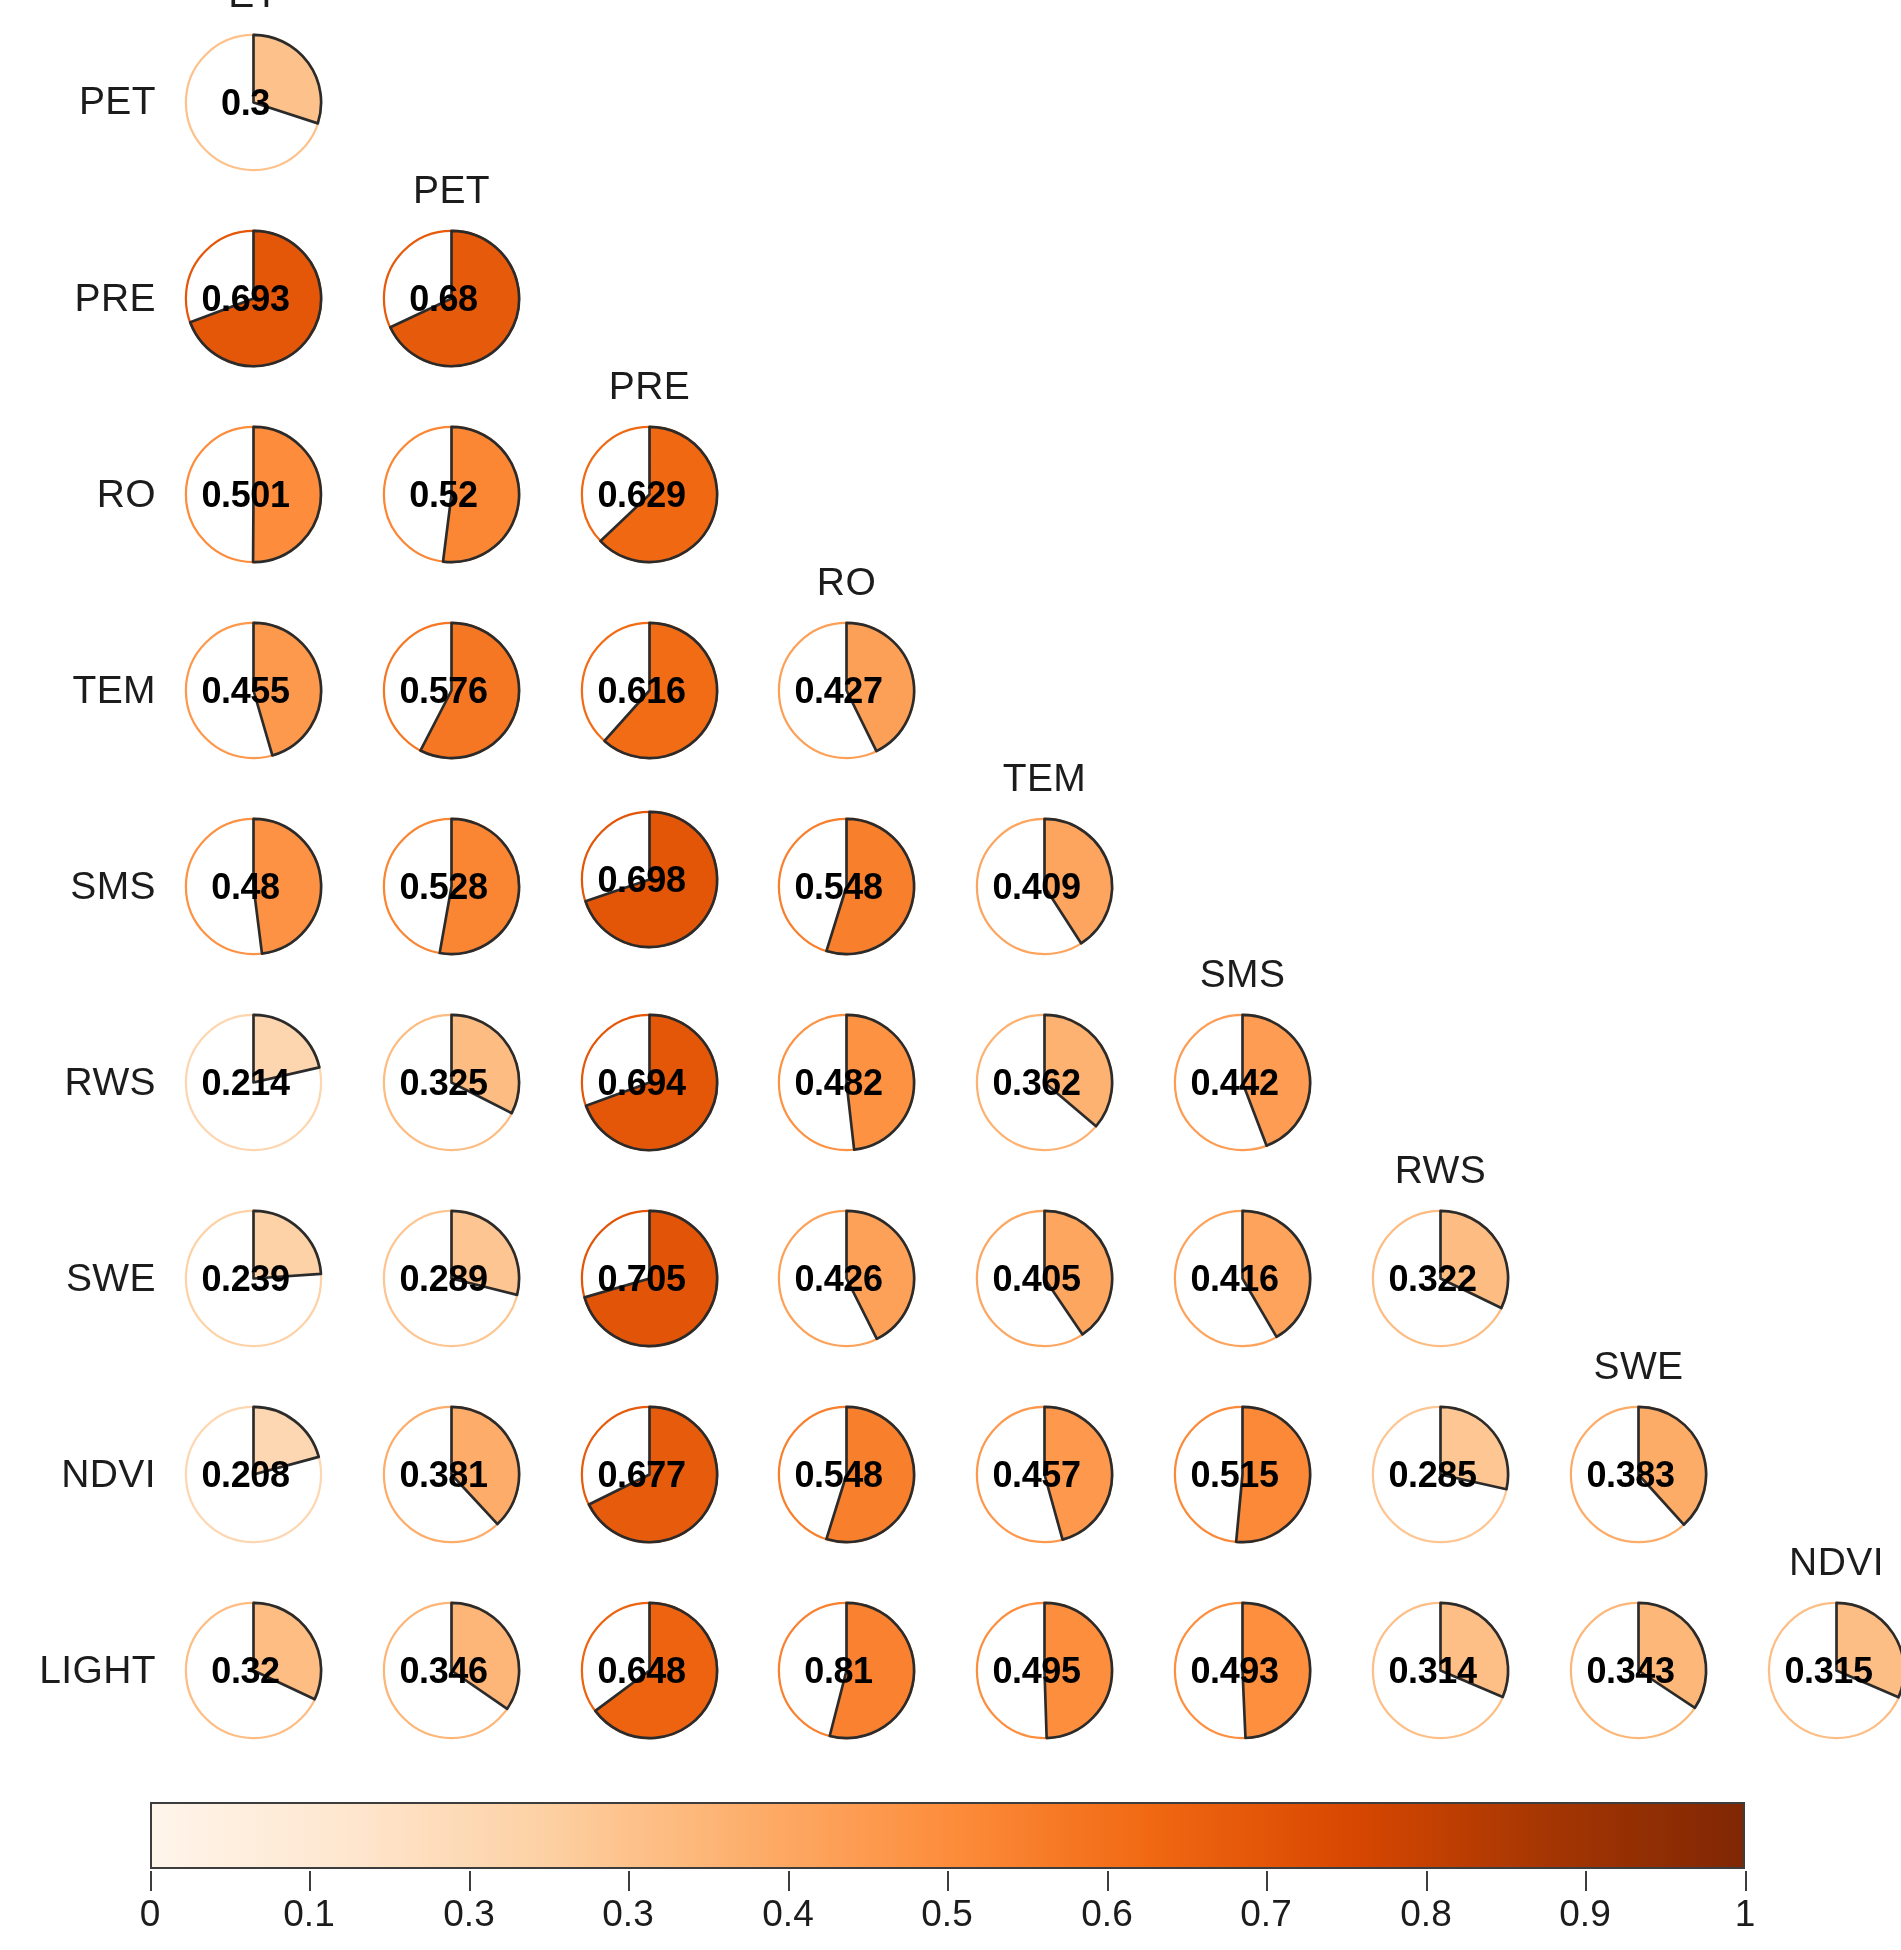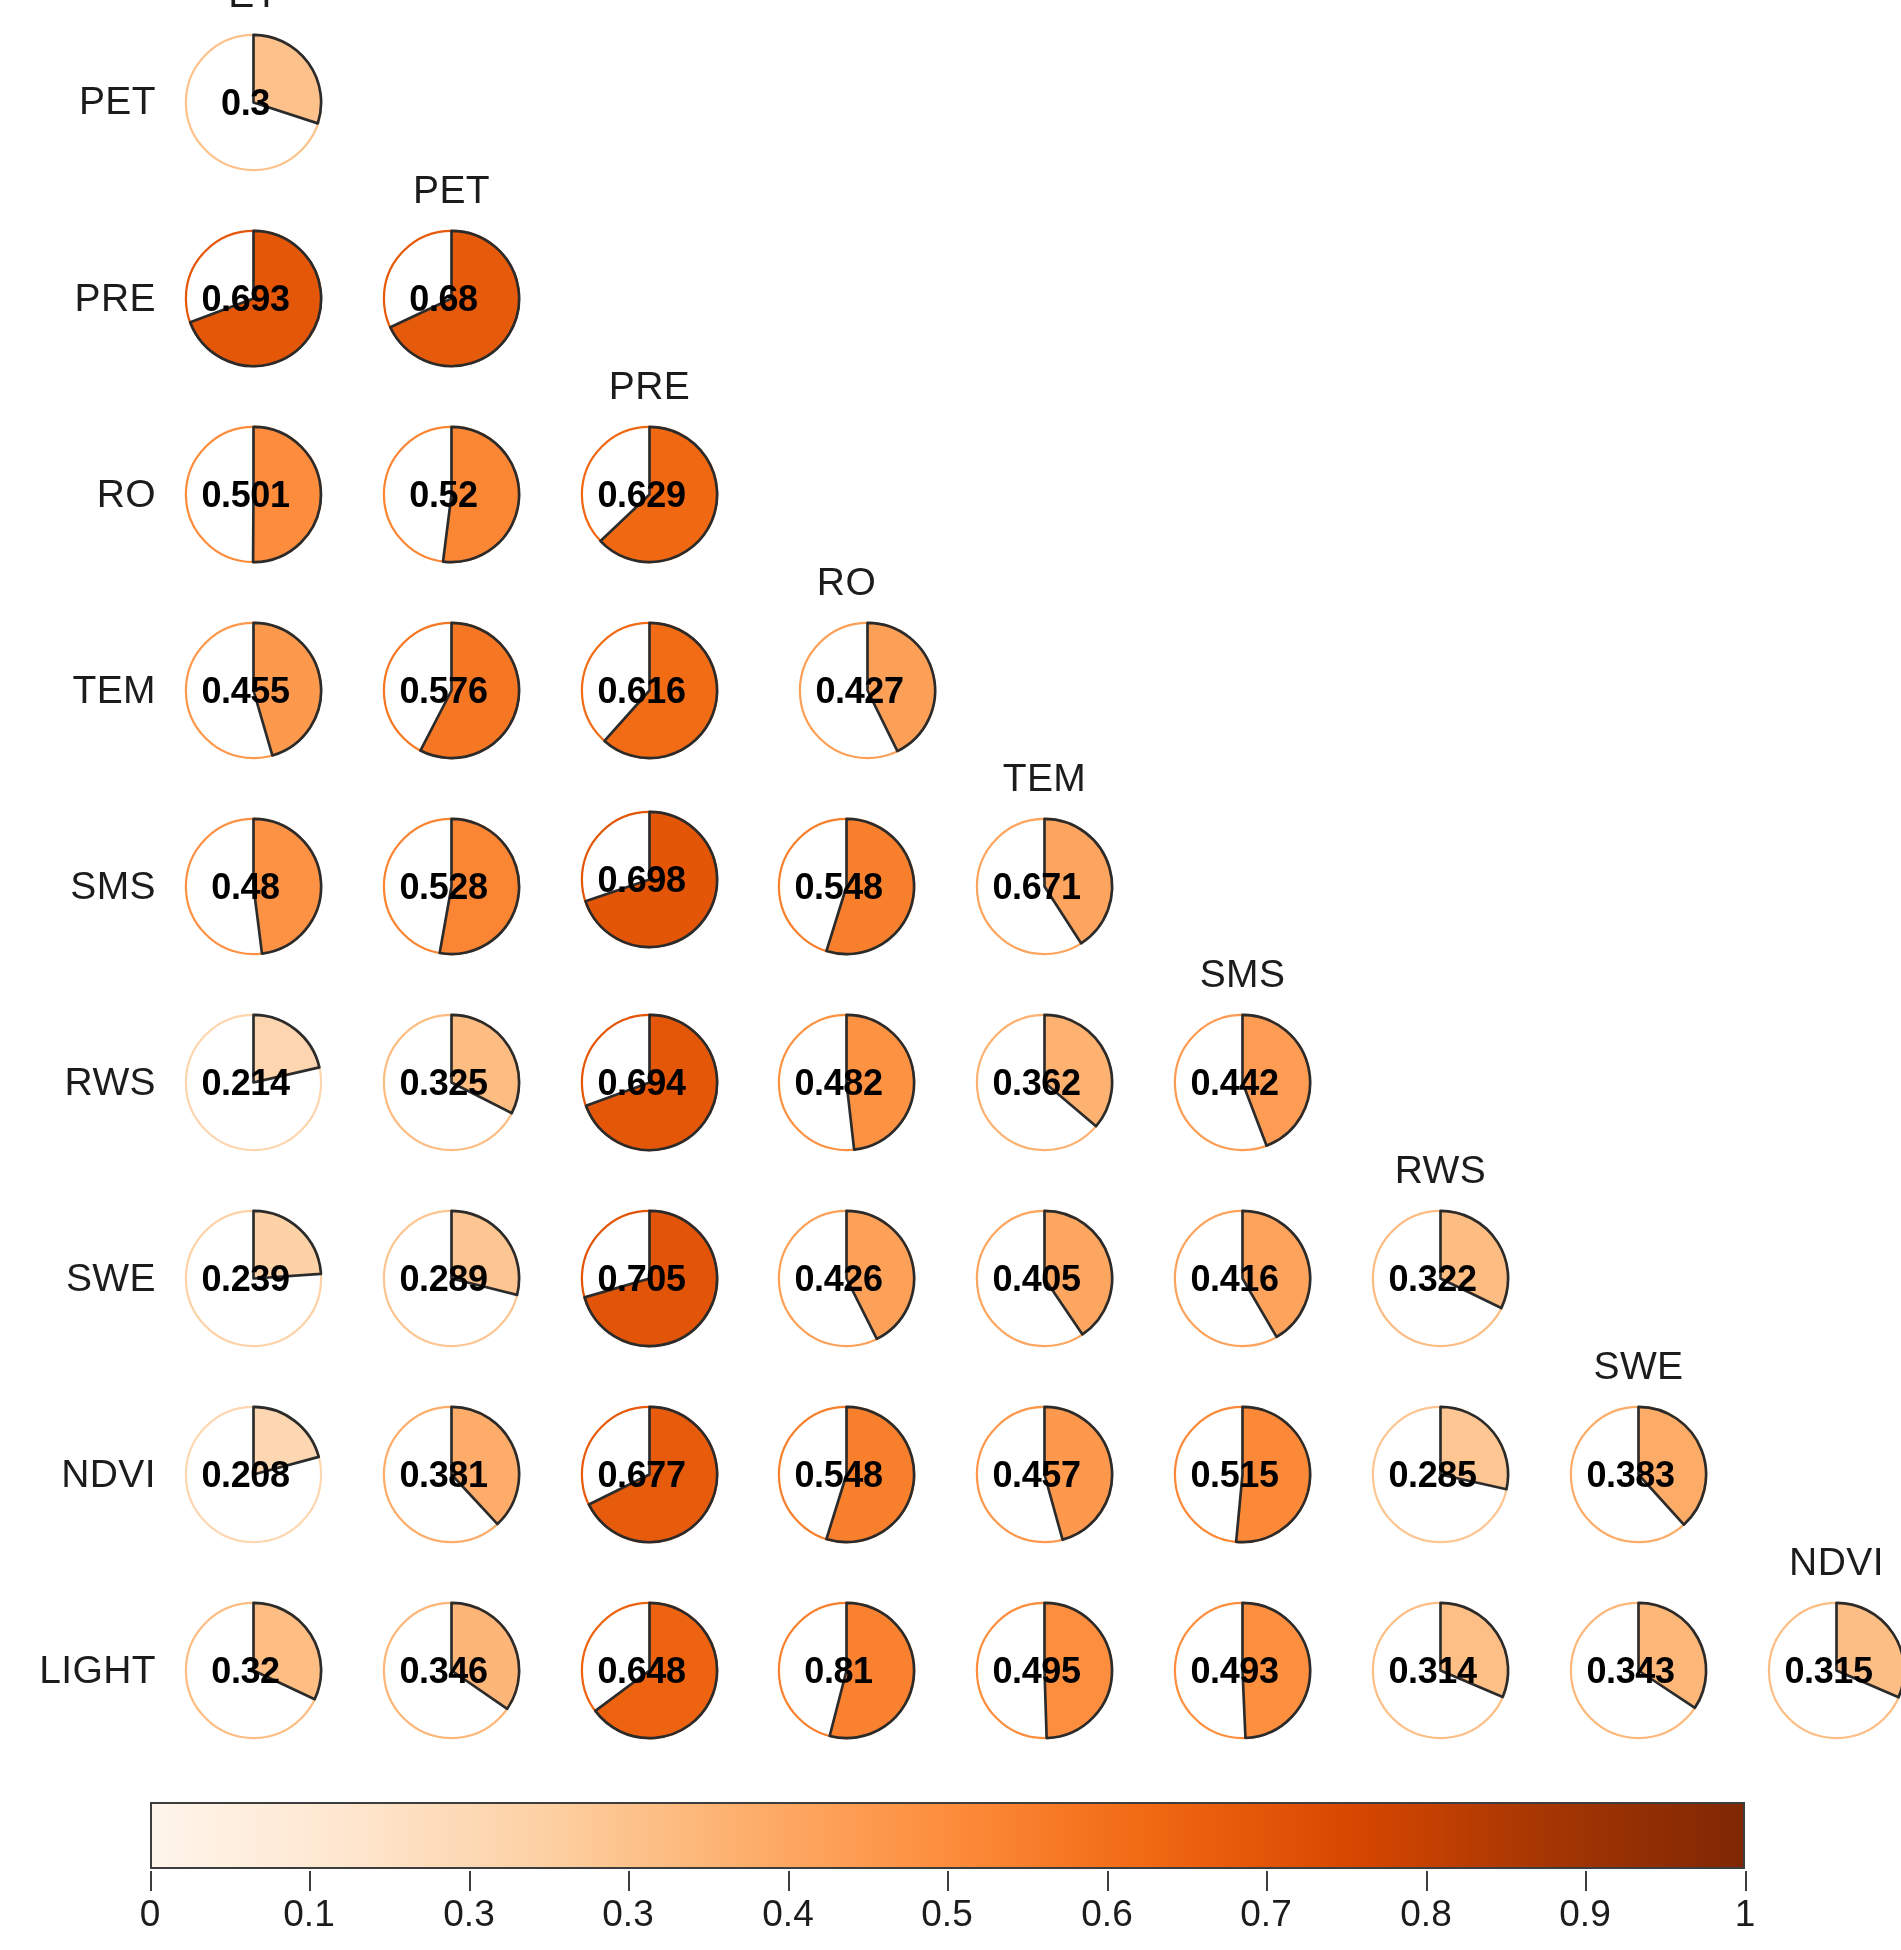--- a/index.html
+++ b/index.html
@@ -167,21 +167,21 @@
         </svg>
         <div class="cell-value">0.576</div>
       </div>
       <div class="cell" style="left: 396px; top: 588px;">
         <svg width="169" height="169" class="pie-svg" viewBox="0 0 190 190">
           <circle cx="95" cy="95" r="76" fill="none" stroke="rgb(242,108,22)" stroke-width="2.5"></circle>
           <path d="M 95 95 L 95 19 A 76 76 0 1 1 44.38 151.69 Z" fill="rgb(242,108,22)" stroke="#2b2b2b" stroke-width="3" stroke-linejoin="round"></path>
         </svg>
         <div class="cell-value">0.616</div>
       </div>
-      <div class="cell" style="left: 614px; top: 588px;">
+      <div class="cell" style="left: 593px; top: 588px;">
         <svg width="169" height="169" class="pie-svg" viewBox="0 0 190 190">
           <circle cx="95" cy="95" r="76" fill="none" stroke="rgb(253,160,87)" stroke-width="2.5"></circle>
           <path d="M 95 95 L 95 19 A 76 76 0 0 1 128.65 163.14 Z" fill="rgb(253,160,87)" stroke="#2b2b2b" stroke-width="3" stroke-linejoin="round"></path>
         </svg>
         <div class="cell-value">0.427</div>
       </div>
       <div class="cell" style="left: 0px; top: 784px;">
         <svg width="169" height="169" class="pie-svg" viewBox="0 0 190 190">
           <circle cx="95" cy="95" r="76" fill="none" stroke="rgb(253,146,68)" stroke-width="2.5"></circle>
           <path d="M 95 95 L 95 19 A 76 76 0 0 1 104.53 170.40 Z" fill="rgb(253,146,68)" stroke="#2b2b2b" stroke-width="3" stroke-linejoin="round"></path>
@@ -207,21 +207,21 @@
           <circle cx="95" cy="95" r="76" fill="none" stroke="rgb(248,127,44)" stroke-width="2.5"></circle>
           <path d="M 95 95 L 95 19 A 76 76 0 1 1 72.42 167.57 Z" fill="rgb(248,127,44)" stroke="#2b2b2b" stroke-width="3" stroke-linejoin="round"></path>
         </svg>
         <div class="cell-value">0.548</div>
       </div>
       <div class="cell" style="left: 791px; top: 784px;">
         <svg width="169" height="169" class="pie-svg" viewBox="0 0 190 190">
           <circle cx="95" cy="95" r="76" fill="none" stroke="rgb(253,165,94)" stroke-width="2.5"></circle>
           <path d="M 95 95 L 95 19 A 76 76 0 0 1 136.13 158.91 Z" fill="rgb(253,165,94)" stroke="#2b2b2b" stroke-width="3" stroke-linejoin="round"></path>
         </svg>
-        <div class="cell-value">0.671</div>
+        <div class="cell-value">0.409</div>
       </div>
       <div class="cell" style="left: 0px; top: 980px;">
         <svg width="169" height="169" class="pie-svg" viewBox="0 0 190 190">
           <circle cx="95" cy="95" r="76" fill="none" stroke="rgb(253,214,175)" stroke-width="2.5"></circle>
           <path d="M 95 95 L 95 19 A 76 76 0 0 1 169.06 77.96 Z" fill="rgb(253,214,175)" stroke="#2b2b2b" stroke-width="3" stroke-linejoin="round"></path>
         </svg>
         <div class="cell-value">0.214</div>
       </div>
       <div class="cell" style="left: 198px; top: 980px;">
         <svg width="169" height="169" class="pie-svg" viewBox="0 0 190 190">

